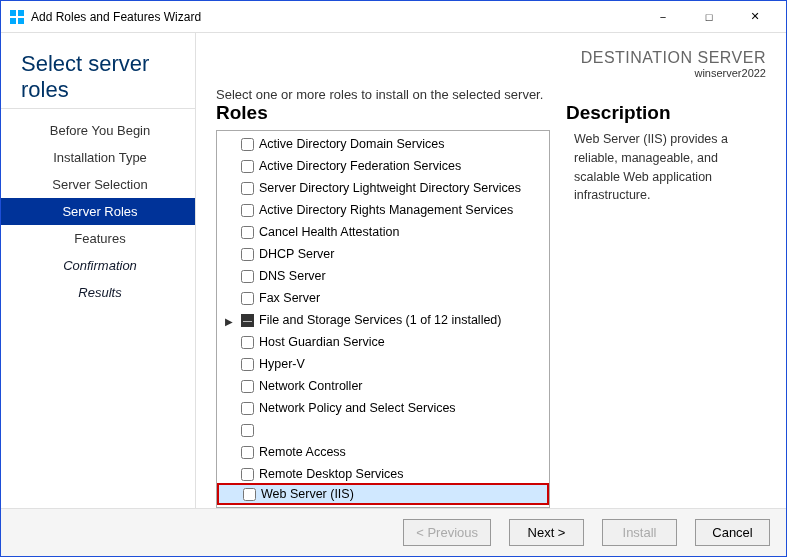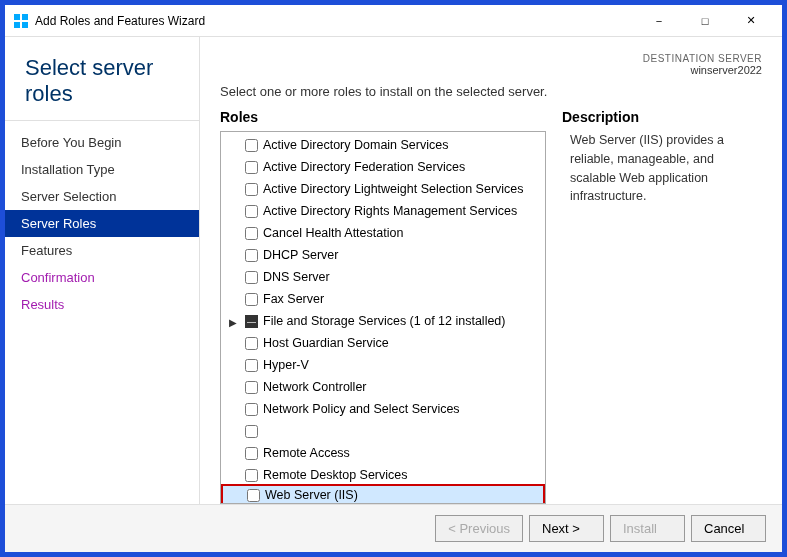--- a/index.html
+++ b/index.html
@@ -8,21 +8,21 @@
       font-size: 13px;
       background: #f0f0f0;
       width: 787px;
       height: 557px;
       overflow: hidden;
     }
     .window {
       width: 787px;
       height: 557px;
       background: #fff;
-      border: 5px solid #1d4ed8;
+      border: 1px solid #1d4ed8;
       display: flex;
       flex-direction: column;
     }
     .title-bar {
       background: #fff;
       border-bottom: 1px solid #e0e0e0;
       height: 32px;
       display: flex;
       align-items: center;
       padding: 0 8px;
@@ -65,91 +65,92 @@
     .sidebar {
       width: 195px;
       background: #fff;
       border-right: 1px solid #e0e0e0;
       display: flex;
       flex-direction: column;
       padding: 0;
       flex-shrink: 0;
     }
     .page-header {
-      padding: 18px 20px 12px 20px;
+      padding: 18px 20px 4px 20px;
       border-bottom: 1px solid #e0e0e0;
     }
     .page-title {
       font-size: 22px;
       font-weight: 300;
       color: #003366;
       line-height: 1.2;
     }
     .sidebar-nav {
       padding: 8px 0;
+      text-align: center;
     }
     .sidebar-item {
       padding: 6px 12px 6px 16px;
       cursor: pointer;
       color: #333;
       font-size: 13px;
     }
     .sidebar-item.active {
       background: #003399;
       color: #fff;
     }
     .sidebar-item.disabled {
-      color: #a21caf;
+      color: #0f172a;
       cursor: default;
+      font-style: italic;
     }
     .main {
       flex: 1;
       display: flex;
       flex-direction: column;
       padding: 16px 20px 0 20px;
       overflow: hidden;
     }
     .destination-server {
       text-align: right;
       font-size: 11px;
       color: #333;
       margin-bottom: 8px;
       flex-shrink: 0;
     }
     .destination-server .label {
-      font-size: 10px;
+      font-size: 16px;
       color: #666;
       text-transform: uppercase;
       letter-spacing: 0.5px;
     }
     .instruction {
       font-size: 13px;
       color: #333;
-      margin-bottom: 10px;
       flex-shrink: 0;
     }
     .two-col {
       display: flex;
       flex: 1;
       gap: 16px;
       overflow: hidden;
     }
     .roles-col {
       flex: 1;
       display: flex;
       flex-direction: column;
       overflow: hidden;
     }
     .desc-col {
       width: 200px;
       flex-shrink: 0;
     }
     .col-header {
       font-weight: 600;
-      font-size: 14px;
+      font-size: 19px;
       color: #000;
       margin-bottom: 6px;
     }
     .roles-list-container {
       border: 1px solid #aaa;
       flex: 1;
       overflow-y: auto;
       background: #fff;
       position: relative;
     }
@@ -212,21 +213,22 @@
       flex-shrink: 0;
       gap: 6px;
     }
     .btn {
       padding: 5px 12px;
       border: 1px solid #999;
       background: #f0f0f0;
       cursor: pointer;
       font-size: 13px;
       min-width: 75px;
-      text-align: left;
+      text-align: center;
+      margin-left: 12px;
     }
     .btn.disabled {
       color: #aaa;
       cursor: default;
     }
     ::-webkit-scrollbar { width: 14px; }
     ::-webkit-scrollbar-track { background: #f0f0f0; }
     ::-webkit-scrollbar-thumb { background: #c0c0c0; border: 2px solid #f0f0f0; }
     ::-webkit-scrollbar-button {
       background: #e0e0e0;
@@ -293,21 +295,21 @@
                 <span>Active Directory Domain Services</span>
               </li>
               <li class="role-item">
                 <span class="expand-arrow">&nbsp;</span>
                 <input type="checkbox" style="">
                 <span>Active Directory Federation Services</span>
               </li>
               <li class="role-item">
                 <span class="expand-arrow">&nbsp;</span>
                 <input type="checkbox" style="">
-                <span>Active Directory Lightweight Selection Services</span>
+                <span>Server Directory Lightweight Directory Services</span>
               </li>
               <li class="role-item">
                 <span class="expand-arrow">&nbsp;</span>
                 <input type="checkbox" style="">
                 <span>Active Directory Rights Management Services</span>
               </li>
               <li class="role-item">
                 <span class="expand-arrow">&nbsp;</span>
                 <input type="checkbox" style="">
                 <span>Cancel Health Attestation</span>

